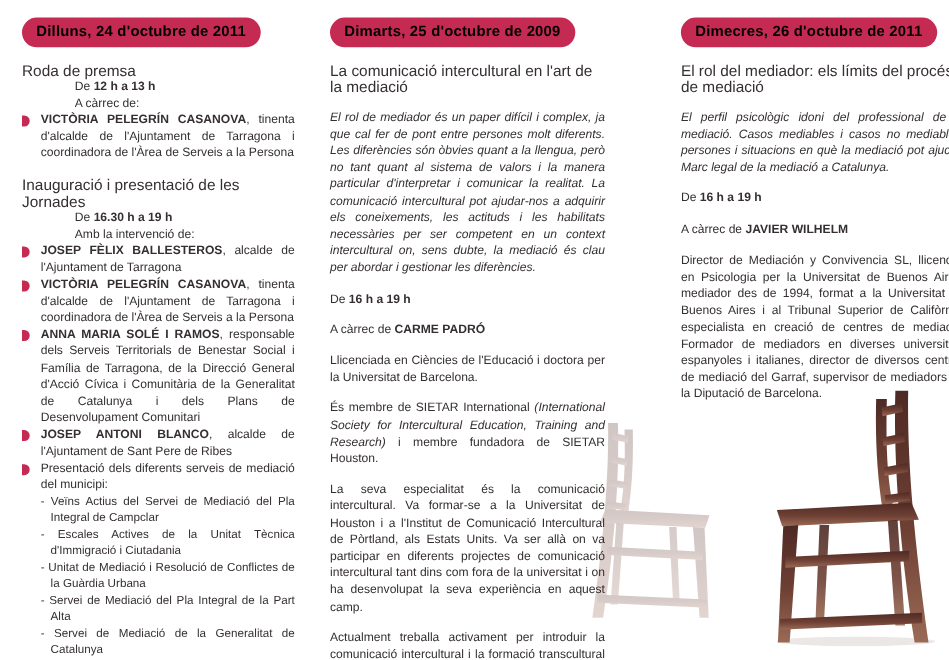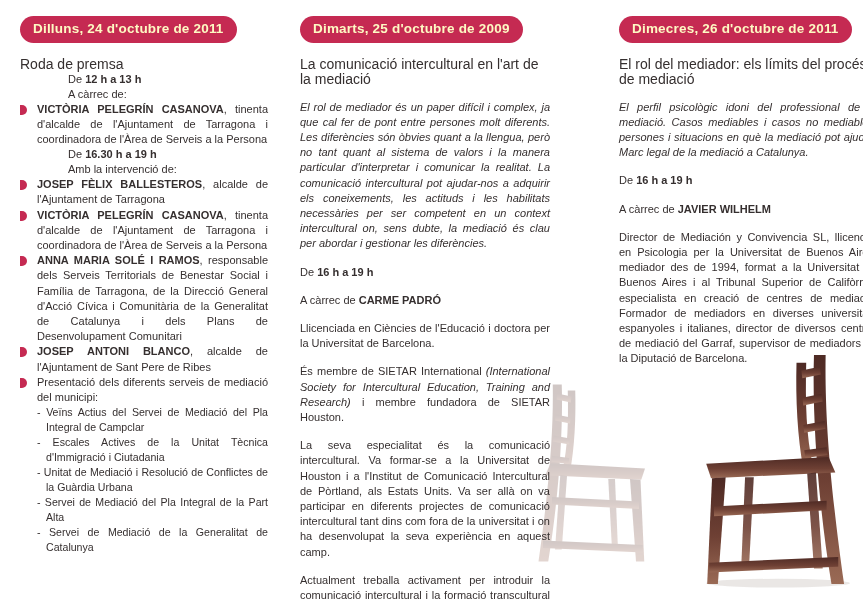--- a/index.html
+++ b/index.html
@@ -3,21 +3,21 @@
 <meta charset="utf-8">
 <style>
   html,body{margin:0;padding:0;background:#ffffff;}
   body{width:863px;height:600px;overflow:hidden;position:relative;
        font-family:"Liberation Sans","DejaVu Sans",sans-serif;color:#352f2f;}
   .sheet{position:absolute;inset:0;}
   .col{position:absolute;top:16px;z-index:2;}
   .col-1{left:20px;width:248px;}
   .col-2{left:300px;width:250px;}
   .col-3{left:619px;width:258px;}
-  .pill{display:inline-block;background:#c52a52;color:#fef9c3;font-weight:bold;
+  .pill{display:inline-block;background:#c52a52;color:#000000;font-weight:bold;
         font-size:13.5px;line-height:1;padding:6px 13px 7px;border-radius:14px;
         letter-spacing:.2px;}
   .sec-title{font-weight:normal;font-size:14px;line-height:15px;margin:14px 0 0;}
   .line{font-size:11px;line-height:15px;margin:0;padding-left:48px;}
   .para{font-size:11px;line-height:15.2px;margin:13px 0 0;text-align:justify;}
   .lead{font-style:italic;}
   .list{margin-top:0;}
   .speaker{display:flex;margin:0;}
   .bullet{flex:0 0 7px;width:7px;height:10px;background:#c52a52;
           border-radius:0 6px 6px 0;margin:3px 10px 0 0;}
@@ -92,20 +92,21 @@
     </div>
 
     <p class="sec-title">Roda de premsa</p>
     <p class="line"><span>De </span><b>12 h a 13 h</b></p>
     <p class="line">A càrrec de:</p>
     <div class="speaker">
       <span class="bullet"></span>
       <p class="sp-text"><b>VICTÒRIA PELEGRÍN CASANOVA</b><span>, tinenta d'alcalde de l'Ajuntament de Tarragona i coordinadora de l'Àrea de Serveis a la Persona</span></p>
     </div>
 
+    <p class="sec-title">Inauguració i presentació de les Jornades</p>
     <p class="line"><span>De </span><b>16.30 h a 19 h</b></p>
     <p class="line">Amb la intervenció de:</p>
 
     <div class="list">
       <div class="speaker">
         <span class="bullet"></span>
         <p class="sp-text"><b>JOSEP FÈLIX BALLESTEROS</b><span>, alcalde de l'Ajuntament de Tarragona</span></p>
       </div>
       <div class="speaker">
         <span class="bullet"></span>

